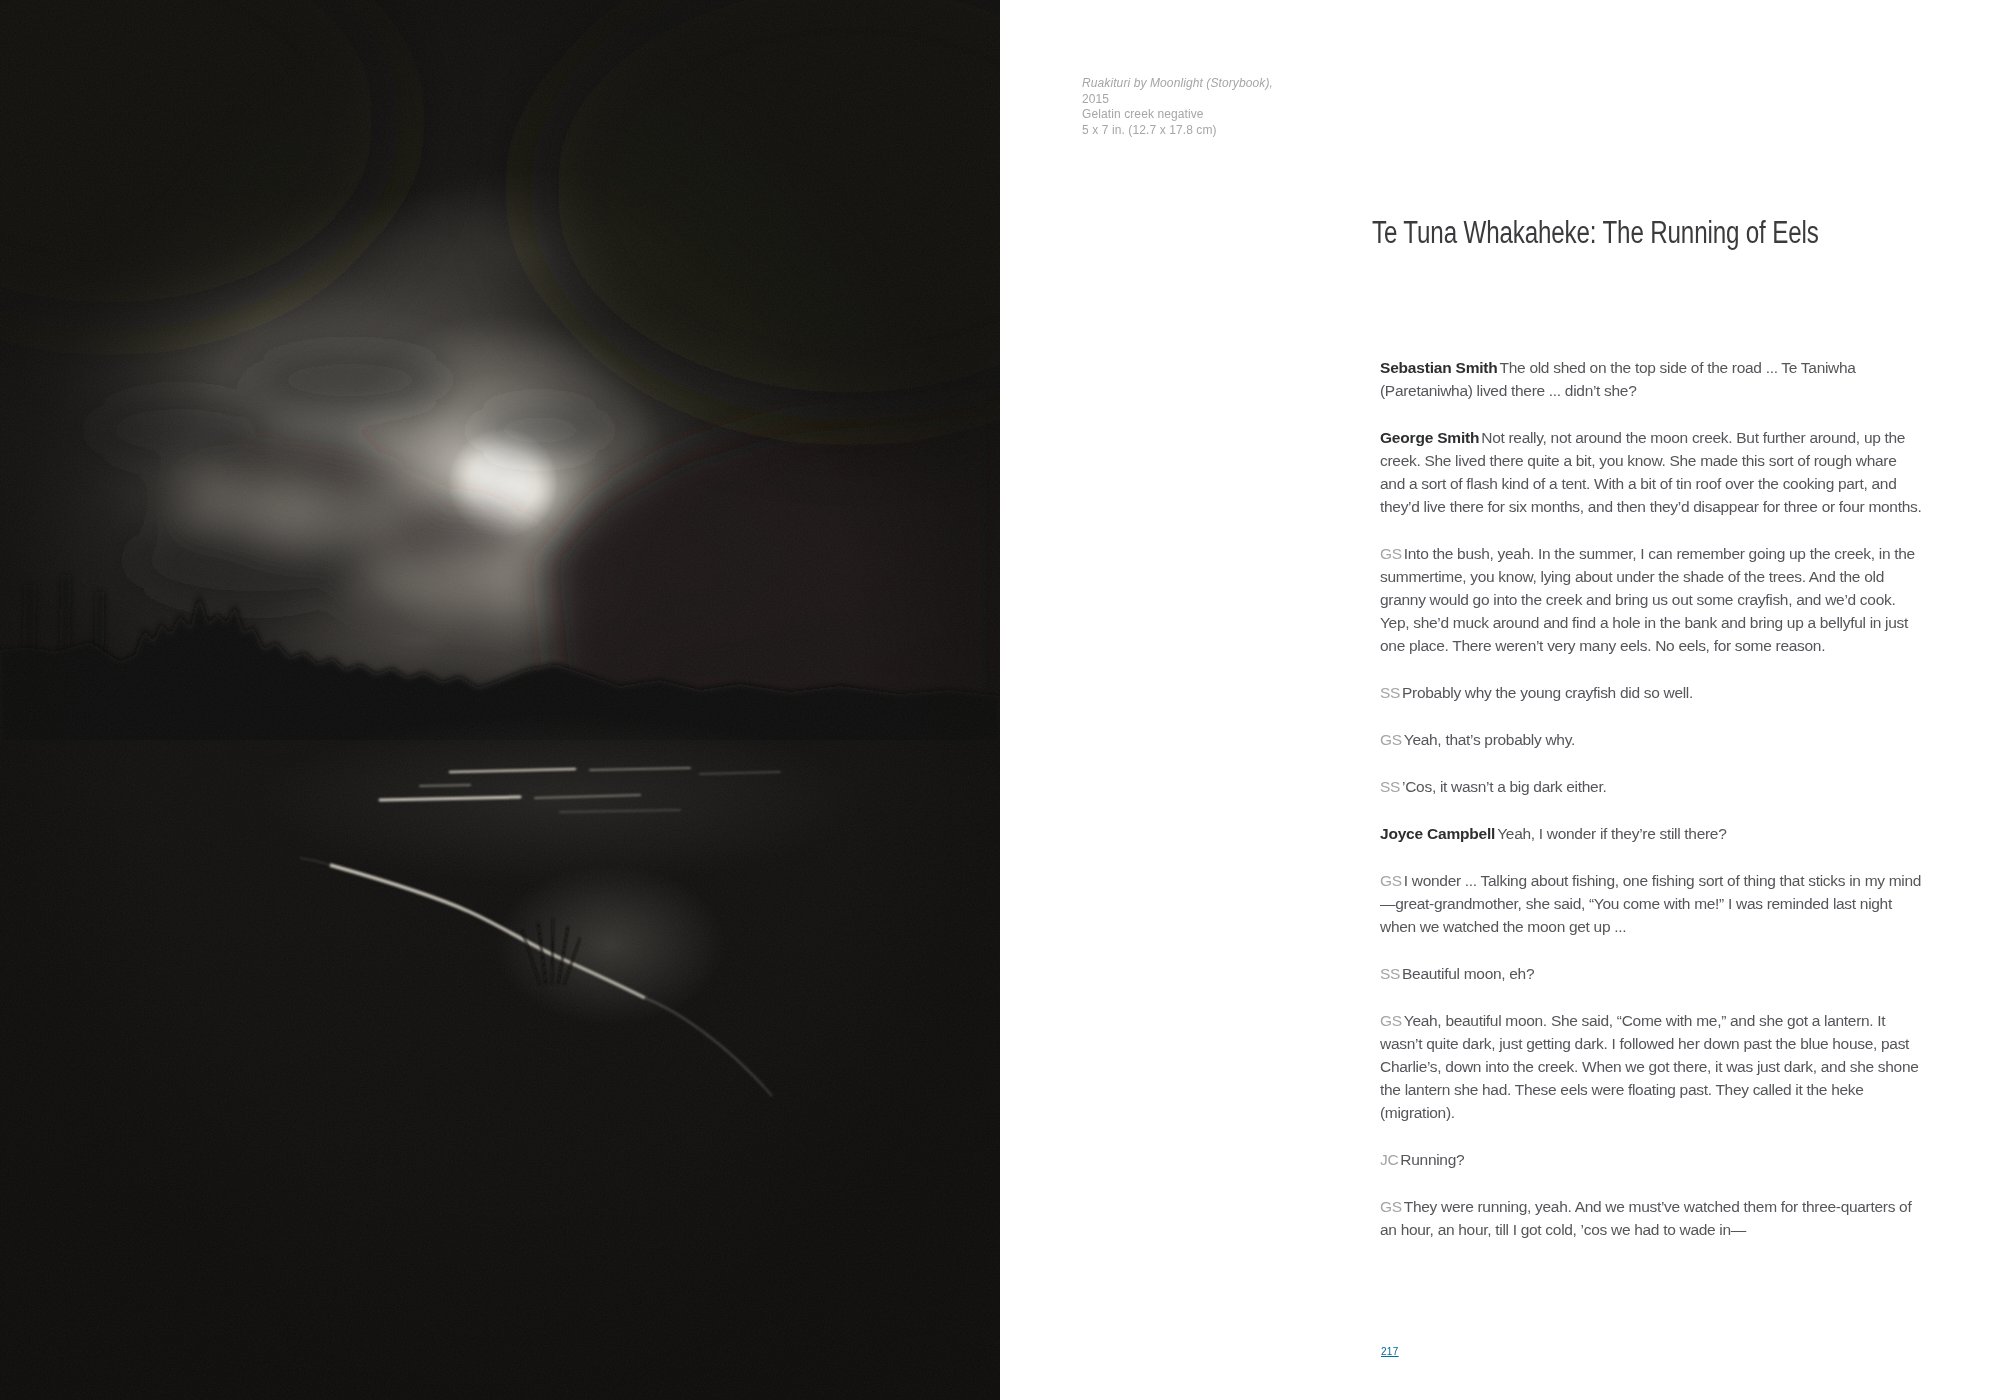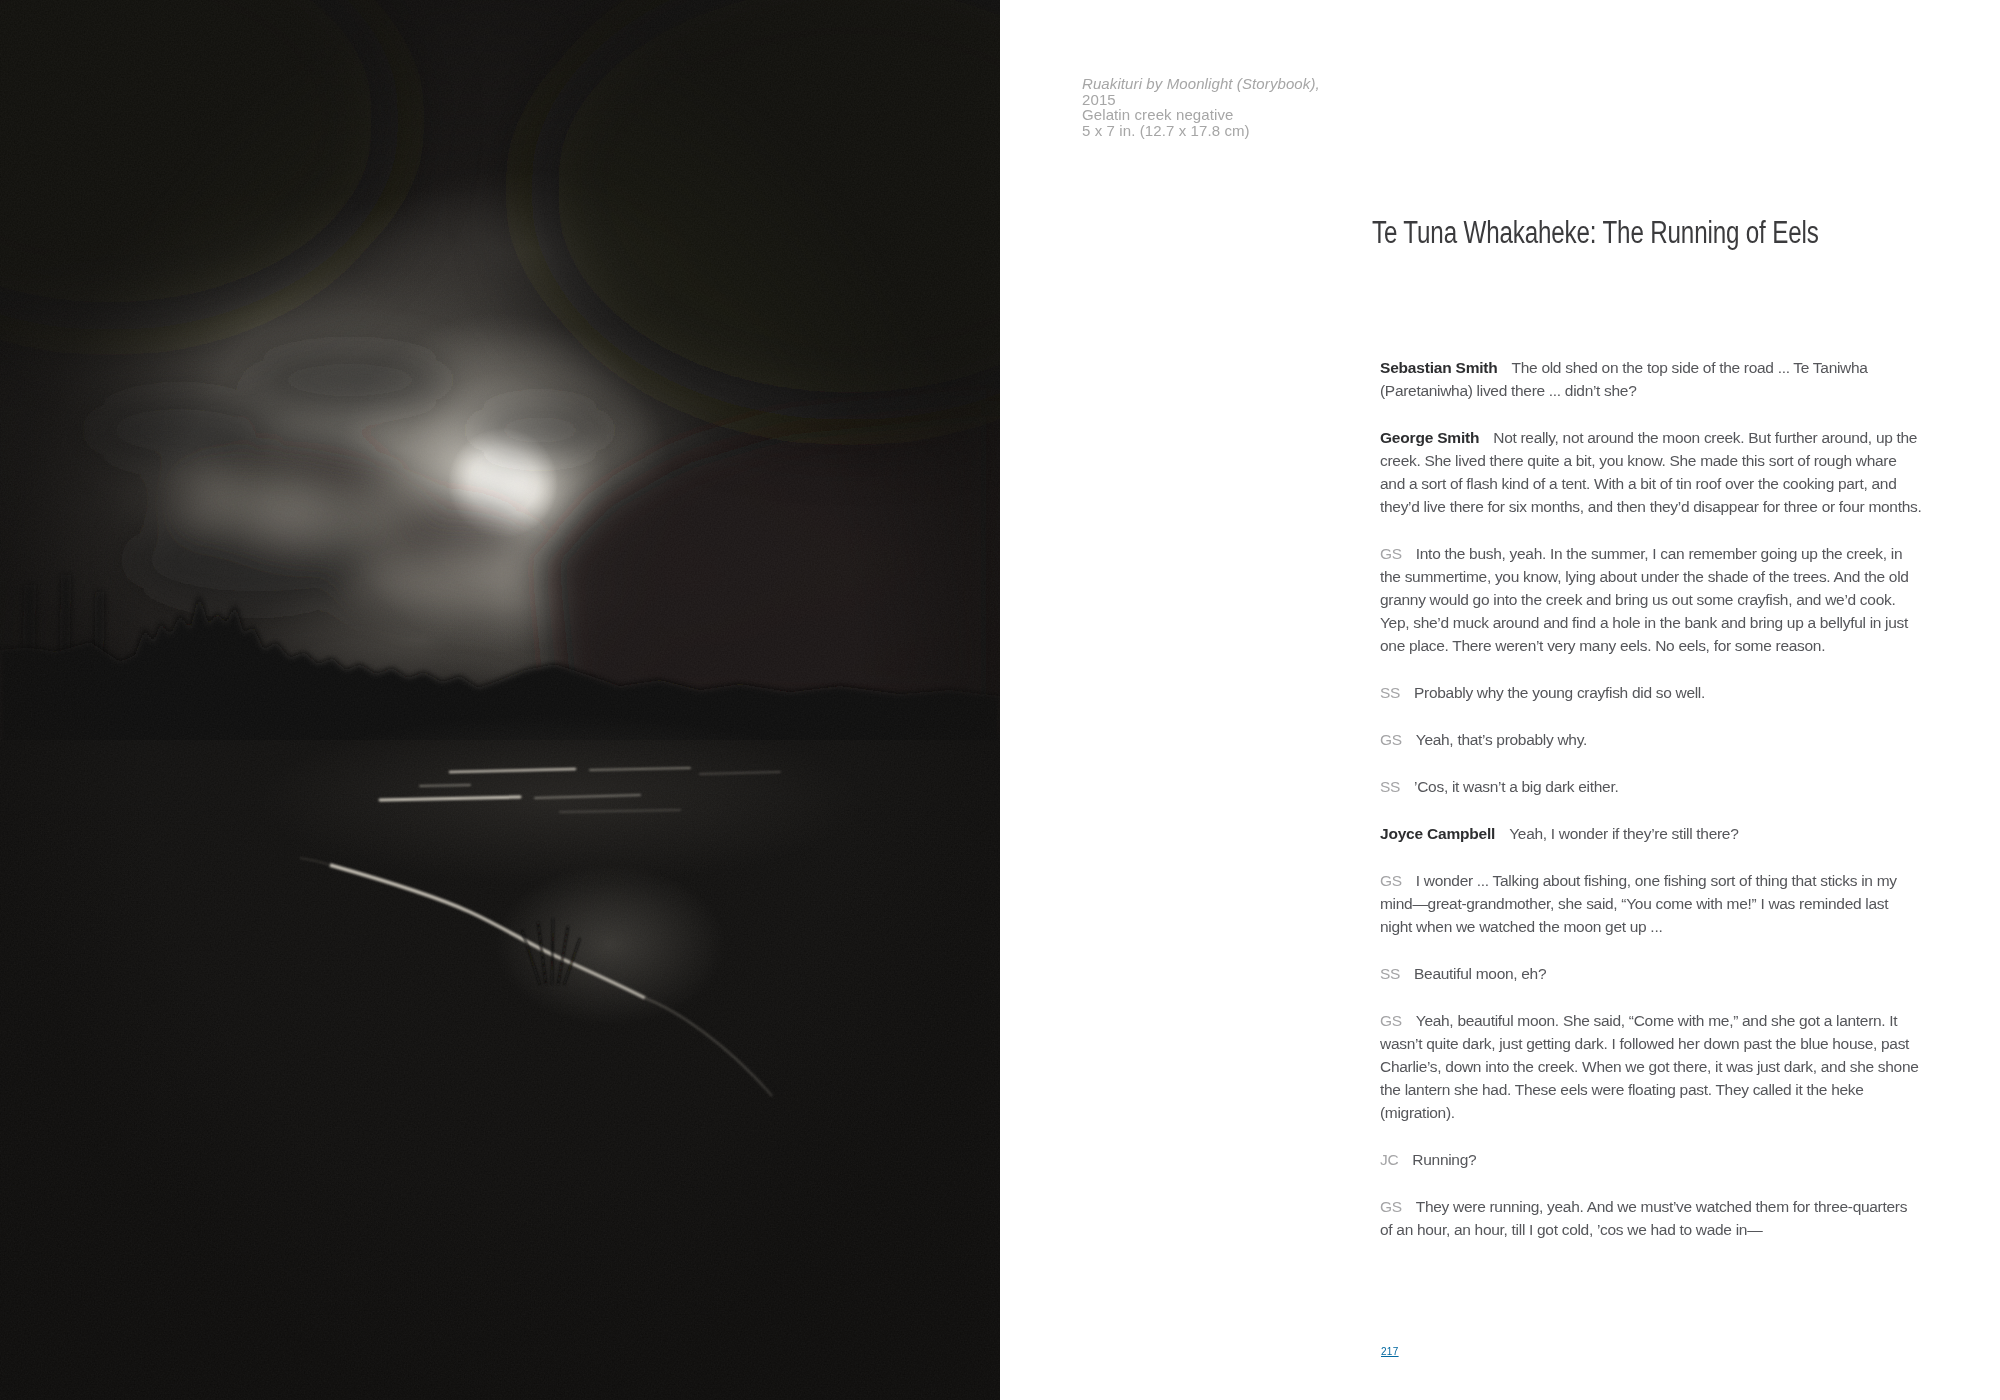--- a/index.html
+++ b/index.html
@@ -11,41 +11,41 @@
   
   .photo {
     position:absolute; left:0; top:0; width:1000px; height:1400px;
     margin:0; padding:0; display:block;
   }
   .photo svg { display:block; }
 
   
   .caption {
     position:absolute; left:1082px; top:76px; width:280px;
-    font-size:15px; line-height:15.5px; color:#a6a6a6;
+    font-size:12px; line-height:15.5px; color:#a6a6a6;
     letter-spacing:.1px;
   }
   .cap-title { font-style:italic; }
 
   .title {
     position:absolute; left:1372px; top:214px; margin:0;
     font-size:31px; font-weight:400; color:#3b3b3d;
     line-height:38px; letter-spacing:-.2px; white-space:nowrap;
     transform:scaleX(.78); transform-origin:0 50%;
   }
 
   .dialogue {
     position:absolute; left:1380px; top:356px; width:542px;
   }
   .para {
     margin:0 0 24px 0;
     font-size:15.5px; line-height:23px; letter-spacing:-.3px;
     color:#55565a;
   }
-  .speaker { margin-right:14px; }
+  .speaker { margin-right:2px; }
   .speaker.full { font-weight:700; color:#2d2e30; letter-spacing:-.2px; }
   .speaker.initials { color:#a4a4a6; }
 
   .pagenum {
     position:absolute; left:1381px; top:1346px;
     font-size:10px; color:#0369a1; letter-spacing:.3px;text-decoration:underline;
   }
 </style>
 </head>
 <body>

